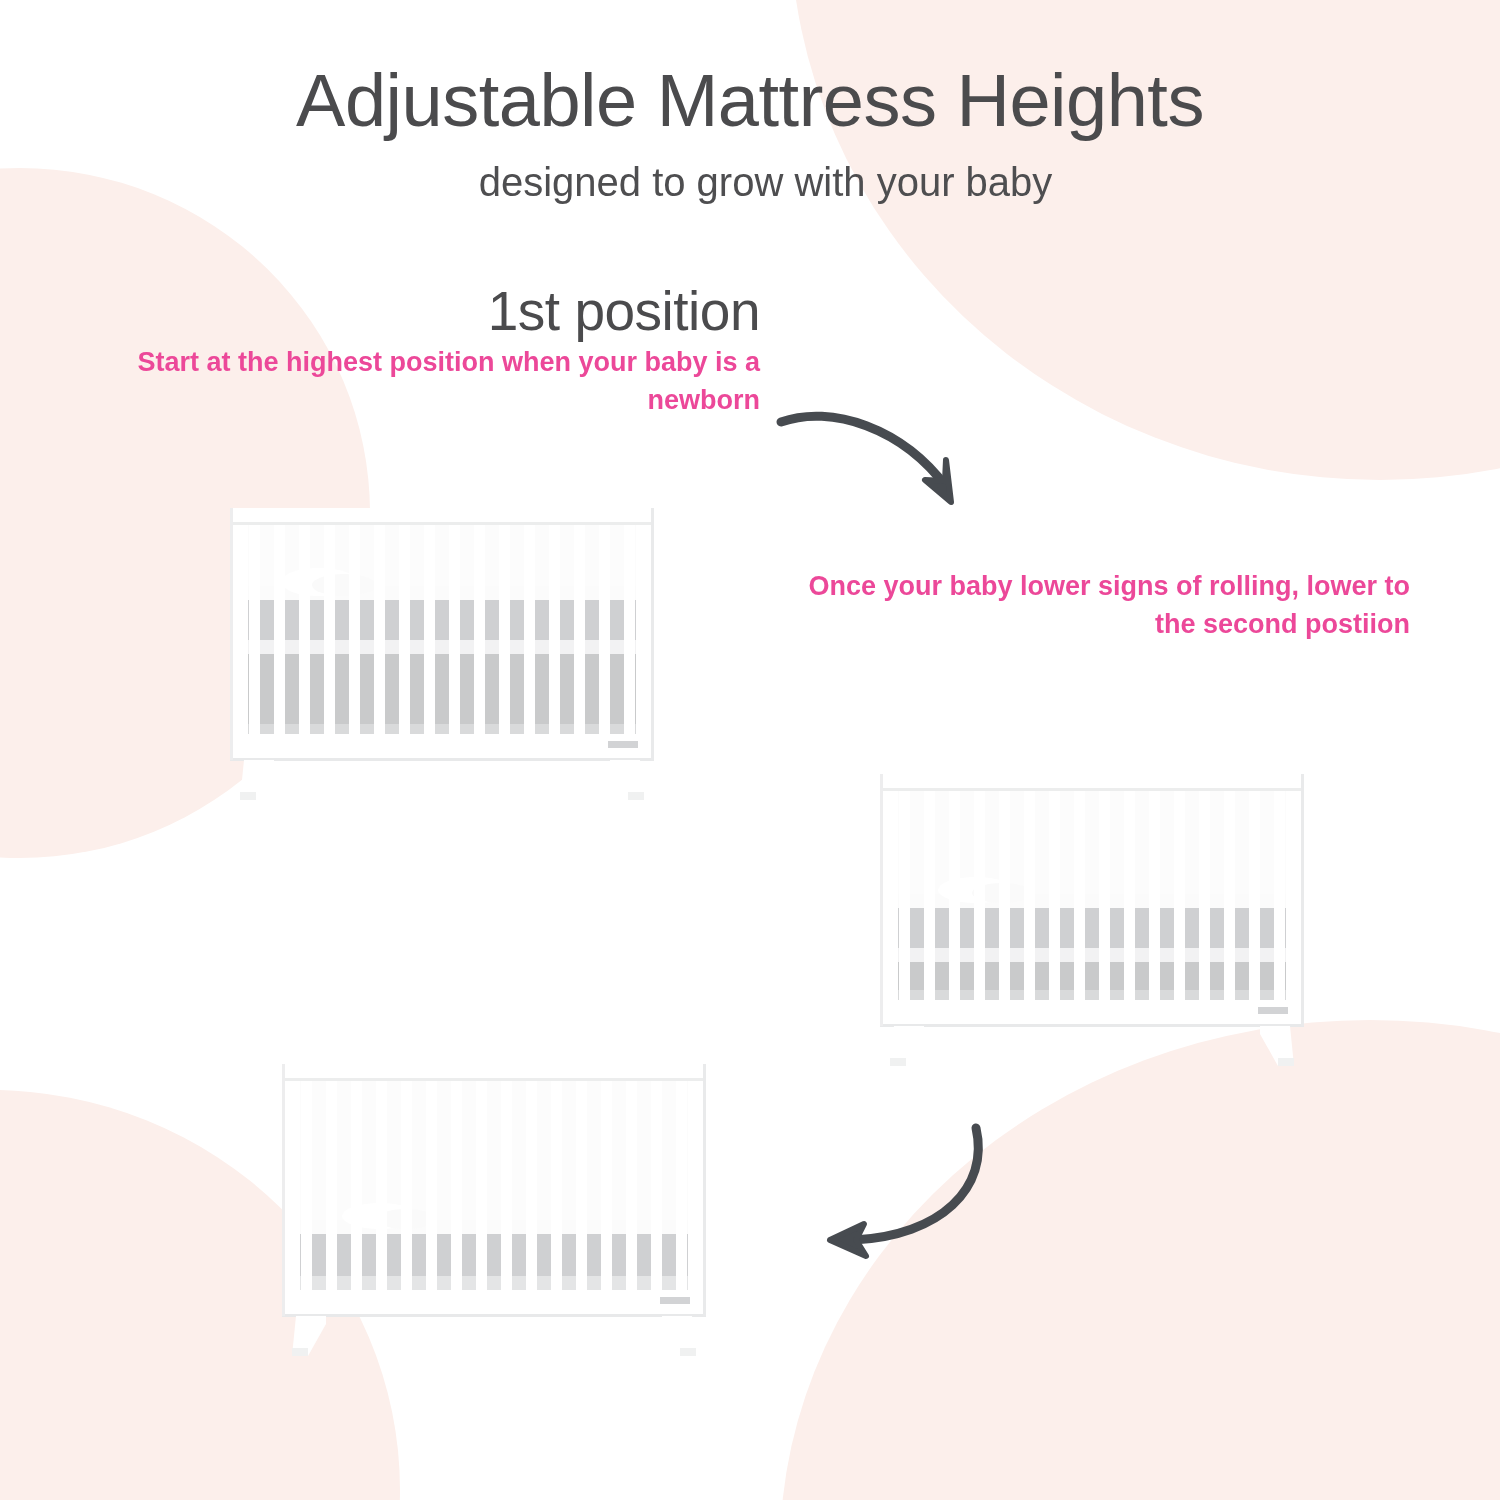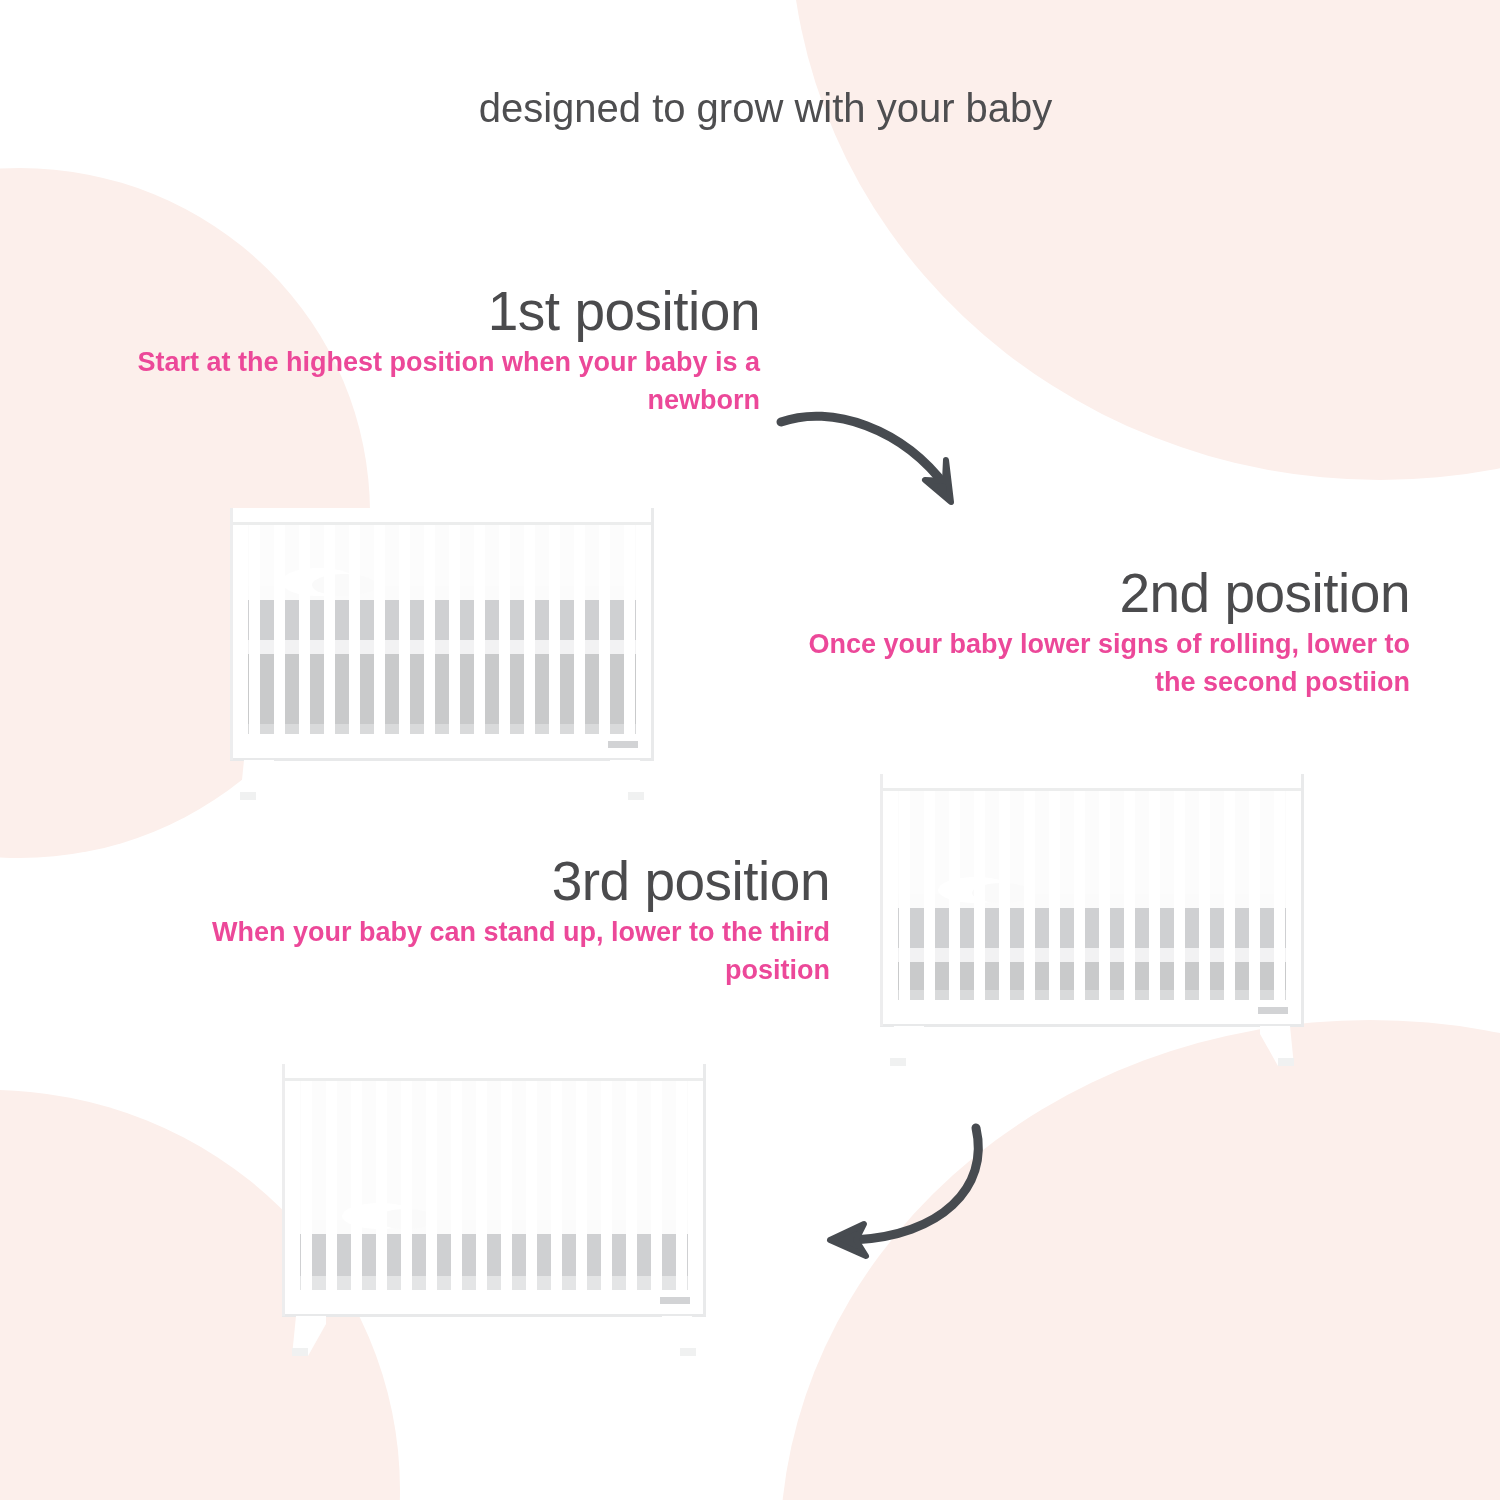--- a/index.html
+++ b/index.html
@@ -92,37 +92,33 @@
 <body>
 
 <div id="page">
 
   <div class="blob" id="blob-top-left"></div>
   <div class="blob" id="blob-top-right"></div>
   <div class="blob" id="blob-bottom-left"></div>
   <div class="blob" id="blob-bottom-right"></div>
 
   <div id="header">
+    <div id="main-title">Adjustable Mattress Heights</div>
     <div id="subtitle">designed to grow with your baby</div>
   </div>
 
   <div class="pos-block" id="block-1">
     <div class="pos-title">1st position</div>
     <div class="pos-desc">Start at the highest position when your baby is a newborn</div>
   </div>
 
   <div class="pos-block" id="block-2">
-    <div class="pos-title">2nd position</div>
     <div class="pos-desc">Once your baby lower signs of rolling, lower to the second postiion</div>
   </div>
 
-  <div class="pos-block" id="block-3">
-    <div class="pos-title">3rd position</div>
-    <div class="pos-desc">When your baby can stand up, lower to the third position</div>
-  </div>
 
   <svg class="arrow" id="arrow-1" viewBox="0 0 230 135">
     <path d="M6,24 C56,6 128,30 172,90" fill="none" stroke="#474b50" stroke-width="9" stroke-linecap="round"></path>
     <path d="M176,104 L150,82 L170,83 L171,62 Z" fill="#474b50" stroke="#474b50" stroke-width="6" stroke-linejoin="round"></path>
   </svg>
 
   <svg class="arrow" id="arrow-2" viewBox="0 0 230 165">
     <path d="M176,10 C190,70 140,118 54,122" fill="none" stroke="#474b50" stroke-width="9" stroke-linecap="round"></path>
     <path d="M30,122 L64,106 L56,122 L66,138 Z" fill="#474b50" stroke="#474b50" stroke-width="6" stroke-linejoin="round"></path>
   </svg>

